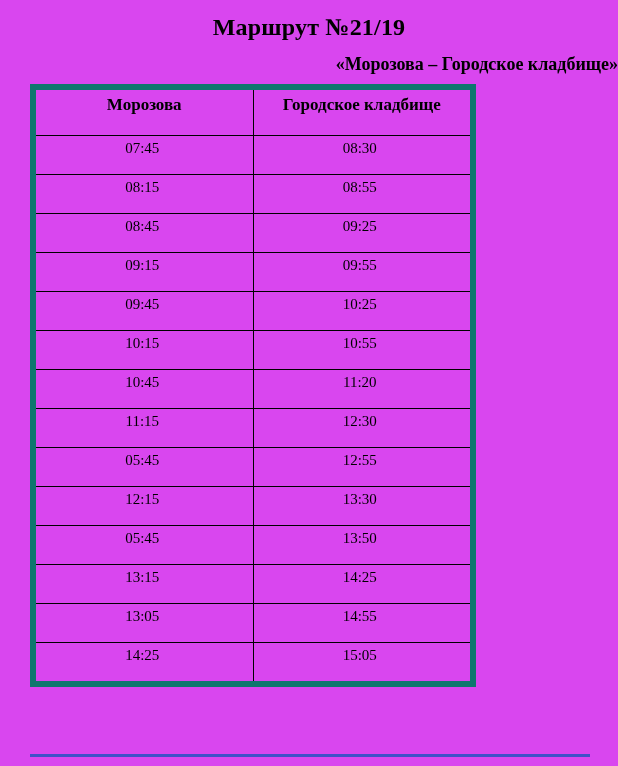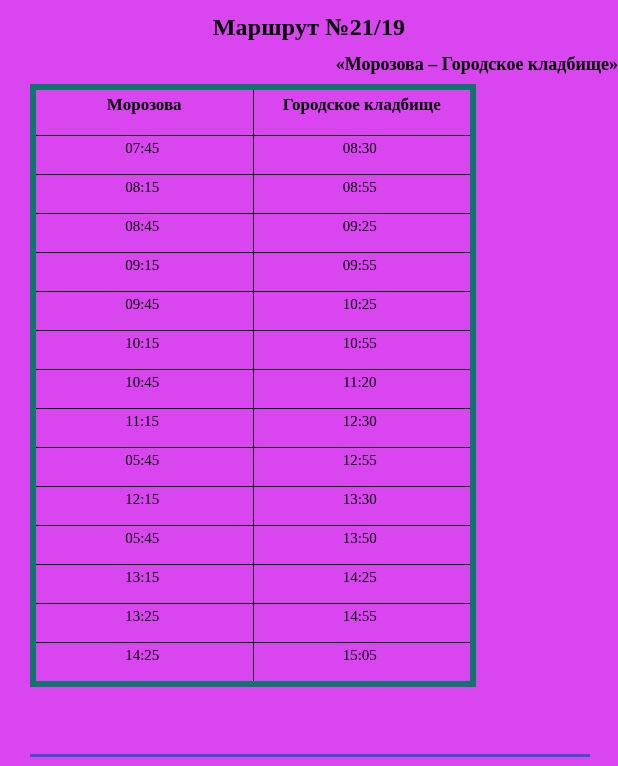--- a/index.html
+++ b/index.html
@@ -125,21 +125,21 @@
         </tr>
         <tr>
           <td>05:45</td>
           <td>13:50</td>
         </tr>
         <tr>
           <td>13:15</td>
           <td>14:25</td>
         </tr>
         <tr>
-          <td>13:25</td>
+          <td>13:05</td>
           <td>14:55</td>
         </tr>
         <tr>
           <td>14:25</td>
           <td>15:05</td>
         </tr>
       </tbody>
   </table>
 
   <div class="bottom-rule" style="background: rgb(63, 81, 200);"></div>

